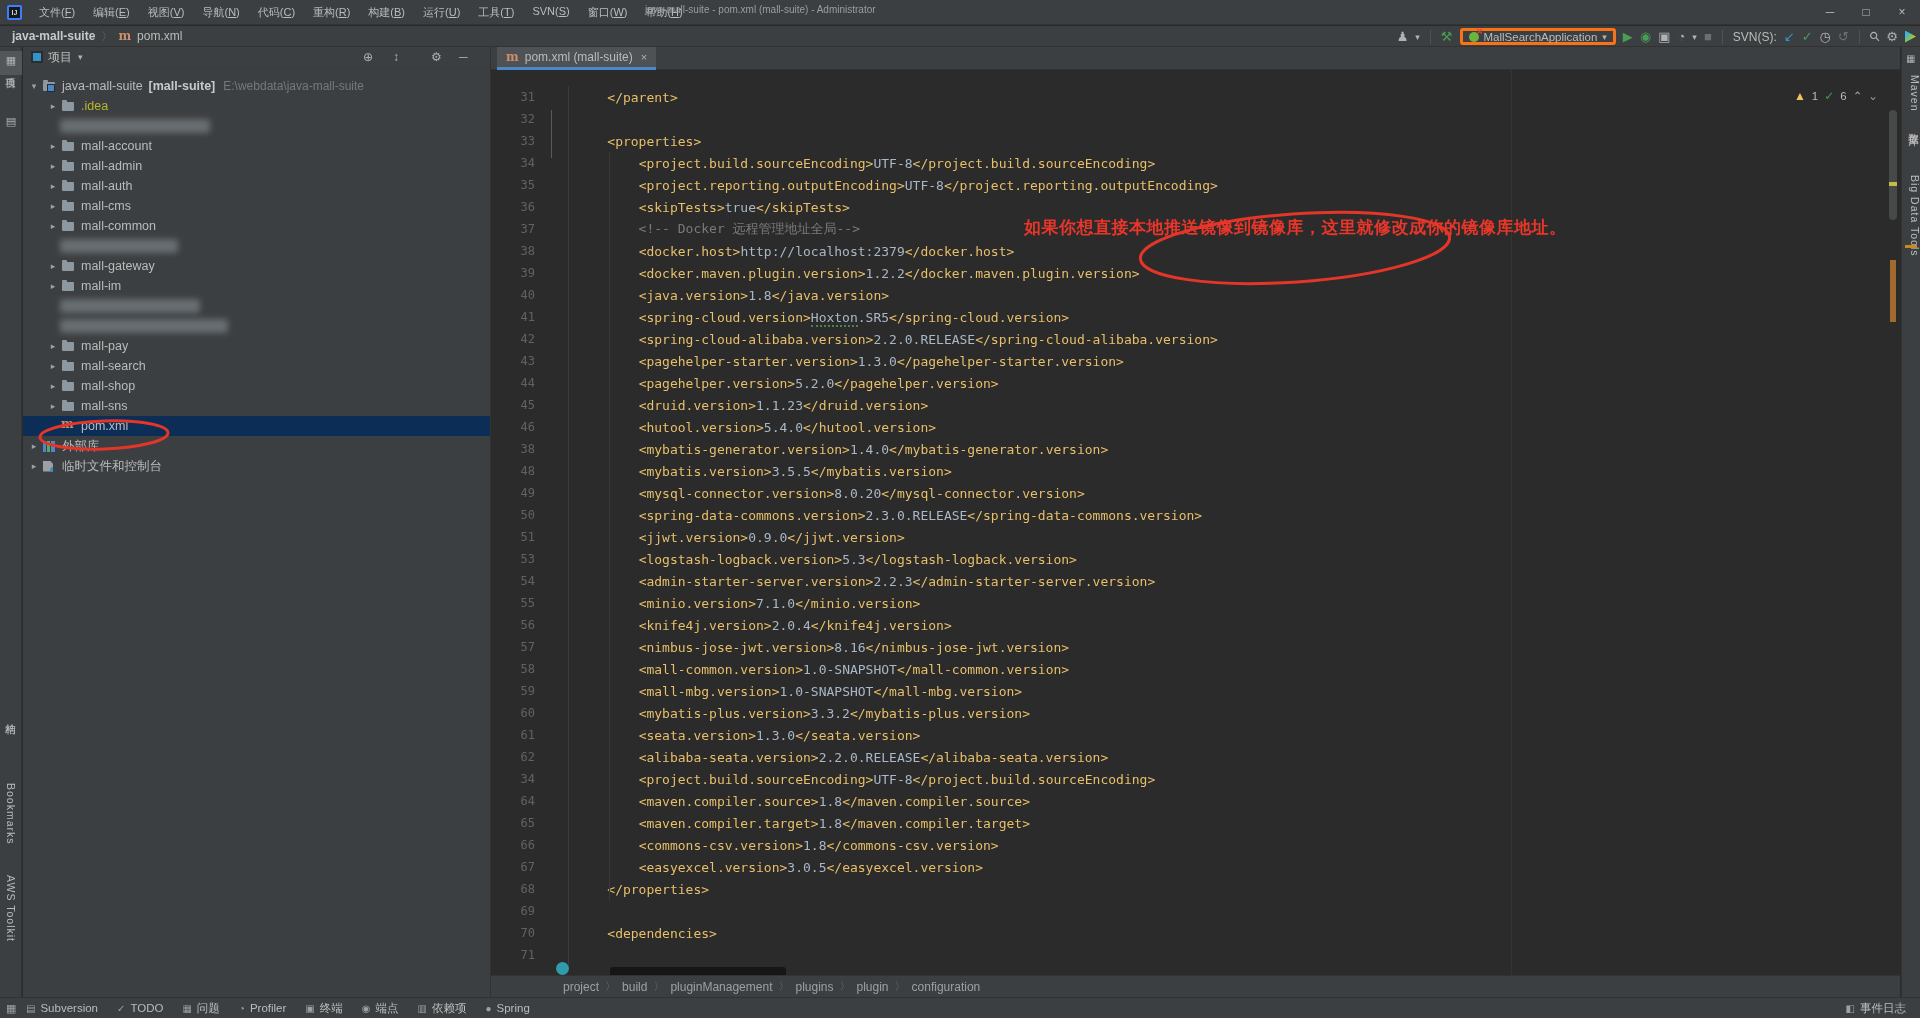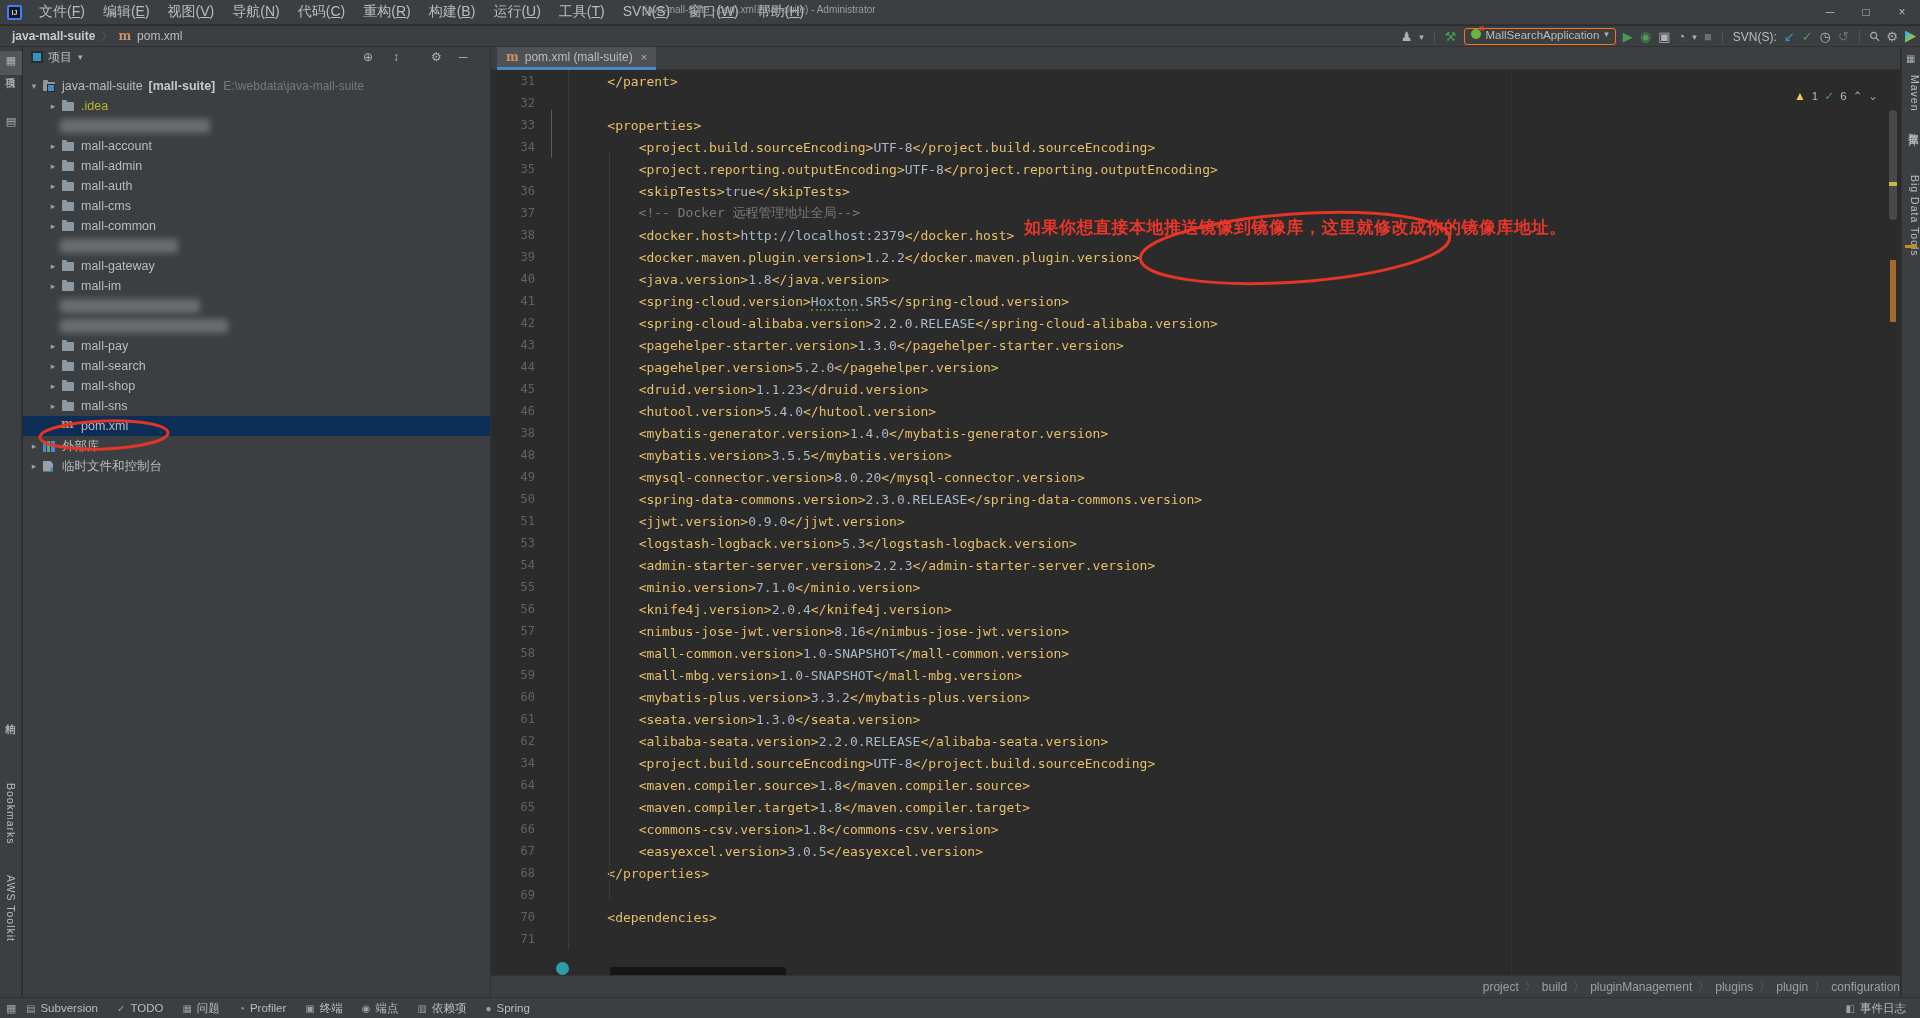--- a/index.html
+++ b/index.html
@@ -4,35 +4,35 @@
 <style>
   * { margin:0; padding:0; box-sizing:border-box; }
   html,body { background:#1e1e1e; }
   #app { position:relative; width:1920px; height:1018px; background:#2B2B2B; overflow:hidden;
          font-family:"Liberation Sans","DejaVu Sans",sans-serif; color:#BBBBBB; font-size:12px; }
   
   #titlebar { position:absolute; left:0; top:0; width:1920px; height:25px; background:#3C3F41;
               display:flex; align-items:center; border-bottom:1px solid #323232; }
   #logo { width:15px; height:15px; margin:0 8px 0 7px; border:2px solid #3D7EFF; border-radius:2px;
           background:#15191c; color:#cfd4da; font-size:7px; font-weight:bold; display:flex; align-items:center; justify-content:center; }
-  .menu-item { padding:2px 9px; font-size:14px; color:#BBBBBB; cursor:default; }
+  .menu-item { padding:2px 9px; font-size:11px; color:#BBBBBB; cursor:default; }
   .menu-item u { text-decoration:underline; }
   #win-title { position:absolute; left:645px; top:4px; color:#9a9da0; font-size:10px; }
   #win-controls { position:absolute; right:0; top:0; display:flex; }
   .winbtn { width:36px; height:24px; display:flex; align-items:center; justify-content:center; color:#b7babd; font-size:12px; }
   #navrow { position:absolute; left:0; top:26px; width:1920px; height:21px; background:#3C3F41;
             border-bottom:1px solid #323232; display:flex; align-items:center; }
   #crumbs-top { display:flex; align-items:center; margin-left:12px; gap:6px; }
   .crumb-sep { color:#6e7173; font-size:11px; }
   .bold { font-weight:bold; color:#c7cacd; }
   .mico { color:#CE8E6B; font-weight:bold; font-size:12px; font-family:"DejaVu Serif",serif; }
   #run-cluster { position:absolute; right:4px; top:0; height:21px; display:flex; align-items:center; gap:7px; }
   .tbico { font-size:13px; color:#AFB1B3; display:inline-block; }
   .tb-sep { width:1px; height:14px; background:#515151; margin:0 3px; }
-  #run-combo { display:flex; gap:5px; border:1px solid #f97316; border-radius:3px;
+  #run-combo { display:flex; align-items:center; gap:5px; border:3px solid #f97316; border-radius:3px;
                height:17px; padding:0 6px; font-size:11.5px; color:#BBBBBB; position:relative; }
   .spring-dot { width:10px; height:10px; border-radius:50%; background:#6DB33F; position:relative; display:inline-block; }
   .spring-dot::after { content:"×"; position:absolute; right:-4px; top:-6px; color:#E0413C; font-weight:bold; font-size:10px; }
   .green { color:#499C54; } .blue { color:#3592C4; } .gray { color:#6E6E6E; }
   .learn-ico { width:11px; height:12px; clip-path:polygon(0 0,100% 50%,0 100%);
                background:linear-gradient(135deg,#3EB1E1 20%,#8CC34B 55%,#F4C542 90%); }
   
   #leftstripe { position:absolute; left:0; top:47px; width:22px; height:950px; background:#3C3F41; border-right:1px solid #323232; }
   .vtab { position:absolute; left:0; width:22px; display:flex; flex-direction:column; align-items:center; gap:3px;
           color:#BBBBBB; font-size:10.5px; }
@@ -61,21 +61,21 @@
   .redact-pill { height:14px; border-radius:3px; background:#70767a; filter:blur(3px); opacity:.85; }
   
   #divider { position:absolute; left:490px; top:47px; width:1px; height:950px; background:#323232; }
   #editor { position:absolute; left:491px; top:47px; width:1409px; height:928px; background:#2B2B2B; }
   #tabbar { height:23px; background:#3C3F41; border-bottom:1px solid #323232; display:flex; }
   #tab { margin-left:6px; height:23px; background:#4E5254; display:flex; align-items:center; gap:6px;
          padding:0 9px; border-bottom:3px solid #4A88C7; font-size:12px; color:#BBBBBB; }
   .tab-close { color:#AFB1B3; font-size:11px; margin-left:2px; }
   #code { position:absolute; left:0; top:23px; width:1395px; height:905px; overflow:hidden;
           font-family:"DejaVu Sans Mono","Liberation Mono",monospace; font-size:13px; }
-  #code-inner { }
+  #code-inner { padding-top:16px; }
   .cl { height:22px; display:flex; align-items:center; white-space:pre; }
   .ln { width:44px; flex:none; text-align:right; color:#606366; font-size:12px; }
   .fpad { width:34px; flex:none; height:22px; border-right:1px solid #3a3c3e; }
   .src { margin-left:7px; color:#A9B7C6; }
   .tg { color:#E8BF6A; }
   .cm { color:#7A7A7A;margin-top:48px; }
   .typo { border-bottom:2px dotted #4E8052; }
   #indent-guide { position:absolute; left:118px; top:82px; width:1px; height:748px; background:#383838; }
   #margin-guide { position:absolute; left:1020px; top:0; width:1px; height:905px; background:#353535; }
   #fold-link { position:absolute; left:60px; top:40px; width:1px; height:48px; background:#5a5a5a; }
@@ -86,21 +86,21 @@
   .ok-ico { color:#499C54; font-size:12px; }
   #scrollbar { position:absolute; right:2px; top:23px; width:10px; height:905px; }
   #sb-thumb { position:absolute; left:1px; top:40px; width:8px; height:110px; background:#5a5d5e; border-radius:4px; opacity:.6; }
   #sb-warn { position:absolute; left:1px; top:112px; width:8px; height:4px; background:#C4B945; }
   #sb-orange { position:absolute; left:2px; top:190px; width:6px; height:62px; background:#A36A2F; }
   
   #note { position:absolute; left:1024px; top:216px; color:#E8362A; font-size:17px; font-weight:bold; letter-spacing:.5px; }
   .red-ellipse { position:absolute; pointer-events:none; }
   
   #xmlcrumbs { position:absolute; left:491px; top:975px; width:1409px; height:22px; background:#3C3F41;
-               border-top:1px solid #323232; display:flex; align-items:center; gap:6px; padding-left:72px; font-size:12px; color:#9BA0A6;justify-content:flex-end; }
+               border-top:1px solid #323232; display:flex; align-items:center; gap:6px; padding-left:72px; font-size:12px; color:#9BA0A6; }
   #teal-dot { position:absolute; left:556px; top:962px; width:13px; height:13px; border-radius:50%; background:#2E9CAB; }
   #bottombar { position:absolute; left:0; top:997px; width:1920px; height:21px; background:#3C3F41;
                border-top:1px solid #323232; display:flex; align-items:center; font-size:11.5px; color:#BBBBBB; }
   .bb-item { display:flex; align-items:center; gap:5px; margin-right:19px; }
   .bb-ico { font-size:10px; color:#9DA0A4; }
   #bb-left { display:flex; margin-left:26px; }
   #bb-right { position:absolute; right:14px; display:flex; align-items:center; gap:5px; }
   #bb-corner { position:absolute; left:6px; font-size:11px; color:#9DA0A4; }
   
   #rightstripe { position:absolute; left:1901px; top:47px; width:19px; height:950px; background:#3C3F41; border-left:1px solid #323232; }

